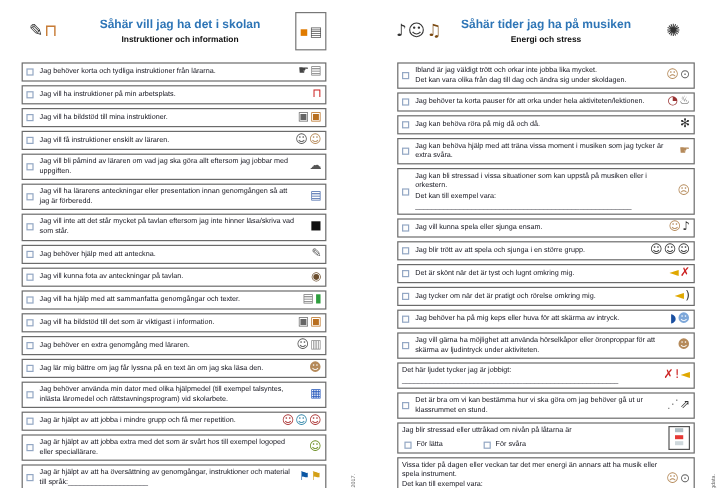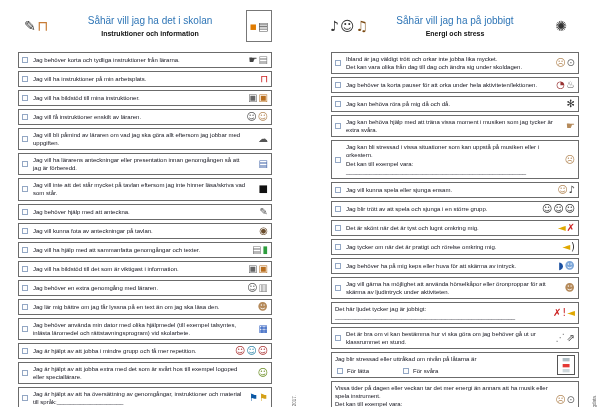--- a/index.html
+++ b/index.html
@@ -8,21 +8,21 @@
   .sheet-wrap { display:flex; width:600px; height:407px; }
   .page { position:relative; width:300px; height:407px; background:#fff; }
   .page-inner { position:absolute; top:3px; }
   .page-skolan .page-inner { left:18px; width:254px; }
   .page-musiken .page-inner { left:31px; width:248px; }
   .hdr { display:flex; align-items:center; height:46px; margin-bottom:3px; }
   .hdr-icon { flex:none; width:36px; height:34px; display:flex; align-items:center;
     justify-content:center; font-family:"DejaVu Sans", sans-serif; font-size:14px; gap:1px; }
   .hdr-icon.boxed { border:1px solid #777; width:26px; height:32px; font-size:11px; }
   .titles { flex:1; text-align:center; }
-  .title { font-size:10px; font-weight:normal; color:#2E75B6; }
+  .title { font-size:10px; font-weight:bold; color:#2E75B6; }
   .subtitle { font-size:7px; font-weight:bold; color:#111; margin-top:4px; }
   .rows {}
   .row { display:flex; align-items:center; border:1px solid #6b6b6b; margin-bottom:3px;
     padding:2px 3px; min-height:15px; background:#fff; }
   .cb { flex:none; width:6px; height:6px; border:1px solid #93a7c4; background:#fdfdfd;
     margin-right:5px; display:inline-block; }
   .txt { flex:1; font-size:6px; line-height:1.35; padding-right:4px; color:#15151f; }
   .opts { display:flex; gap:34px; margin-top:3px; margin-left:2px; }
   .opt { display:inline-flex; align-items:center; }
   .opt .cb { margin-right:4px; }
@@ -225,21 +225,21 @@
 
   <section class="page page-musiken">
     <div class="page-inner">
       <div class="hdr">
         <span class="hdr-icon">
             <span style="color: rgb(51, 51, 51);">♪</span>
             <span style="color: rgb(51, 51, 51);">☺</span>
             <span style="color: rgb(123, 74, 18);">♫</span>
           </span>
         <div class="titles">
-          <div class="title">Såhär vill jag ha på jobbigt</div>
+          <div class="title">Såhär tider jag ha på musiken</div>
           <div class="subtitle">Energi och stress</div>
         </div>
         <span class="hdr-icon">
             <span style="color: rgb(51, 51, 51);">✺</span>
           </span>
       </div>
       <div class="rows">
           <div class="row">
             <span class="cb"></span>
             <div class="txt">

